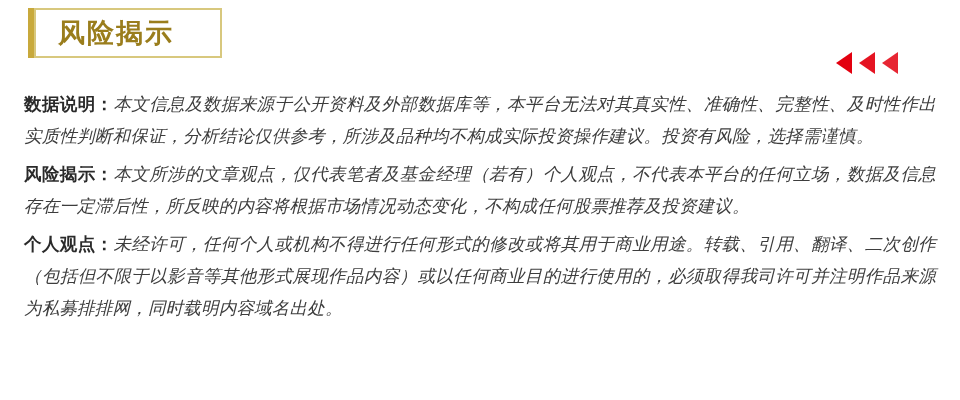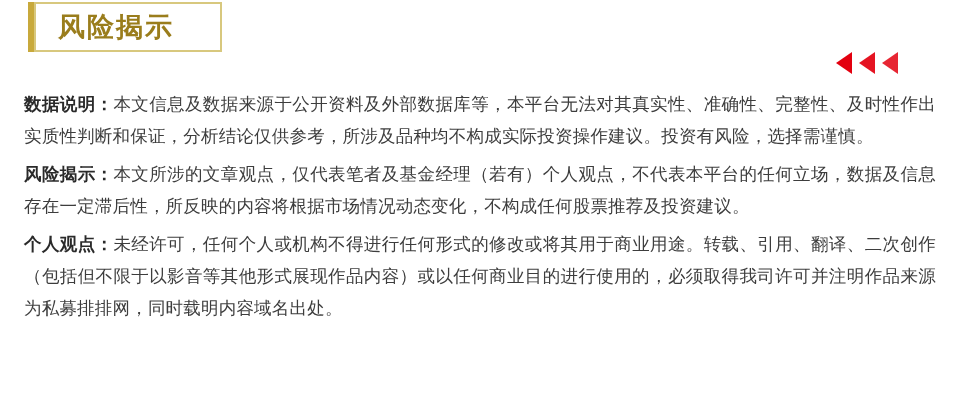--- a/index.html
+++ b/index.html
@@ -16,21 +16,21 @@
   .page {
     position: relative;
     width: 960px;
     height: 400px;
     box-sizing: border-box;
   }
   
   .header {
     position: absolute;
     left: 28px;
-    top: 2px;
+    top: 8px;
     width: 220px;
     height: 50px;
     text-align: center;
   }
   .header-accent {
     position: absolute;
     left: 0;
     top: 0;
     width: 7px;
     height: 50px;
@@ -88,20 +88,21 @@
     text-align: justify;
     margin: 0 0 6px 0;
     letter-spacing: 0.2px;
   }
   .para-label {
     font-weight: bold;
     color: #2a2a2a;
   }
   .para-text {
     color: #3d3d3d;
+    font-style: italic;
   }
 </style>
 </head>
 <body>
 
 <div class="page">
 
   <div class="header">
     <div class="header-accent"></div>
     <div class="header-box"></div>

